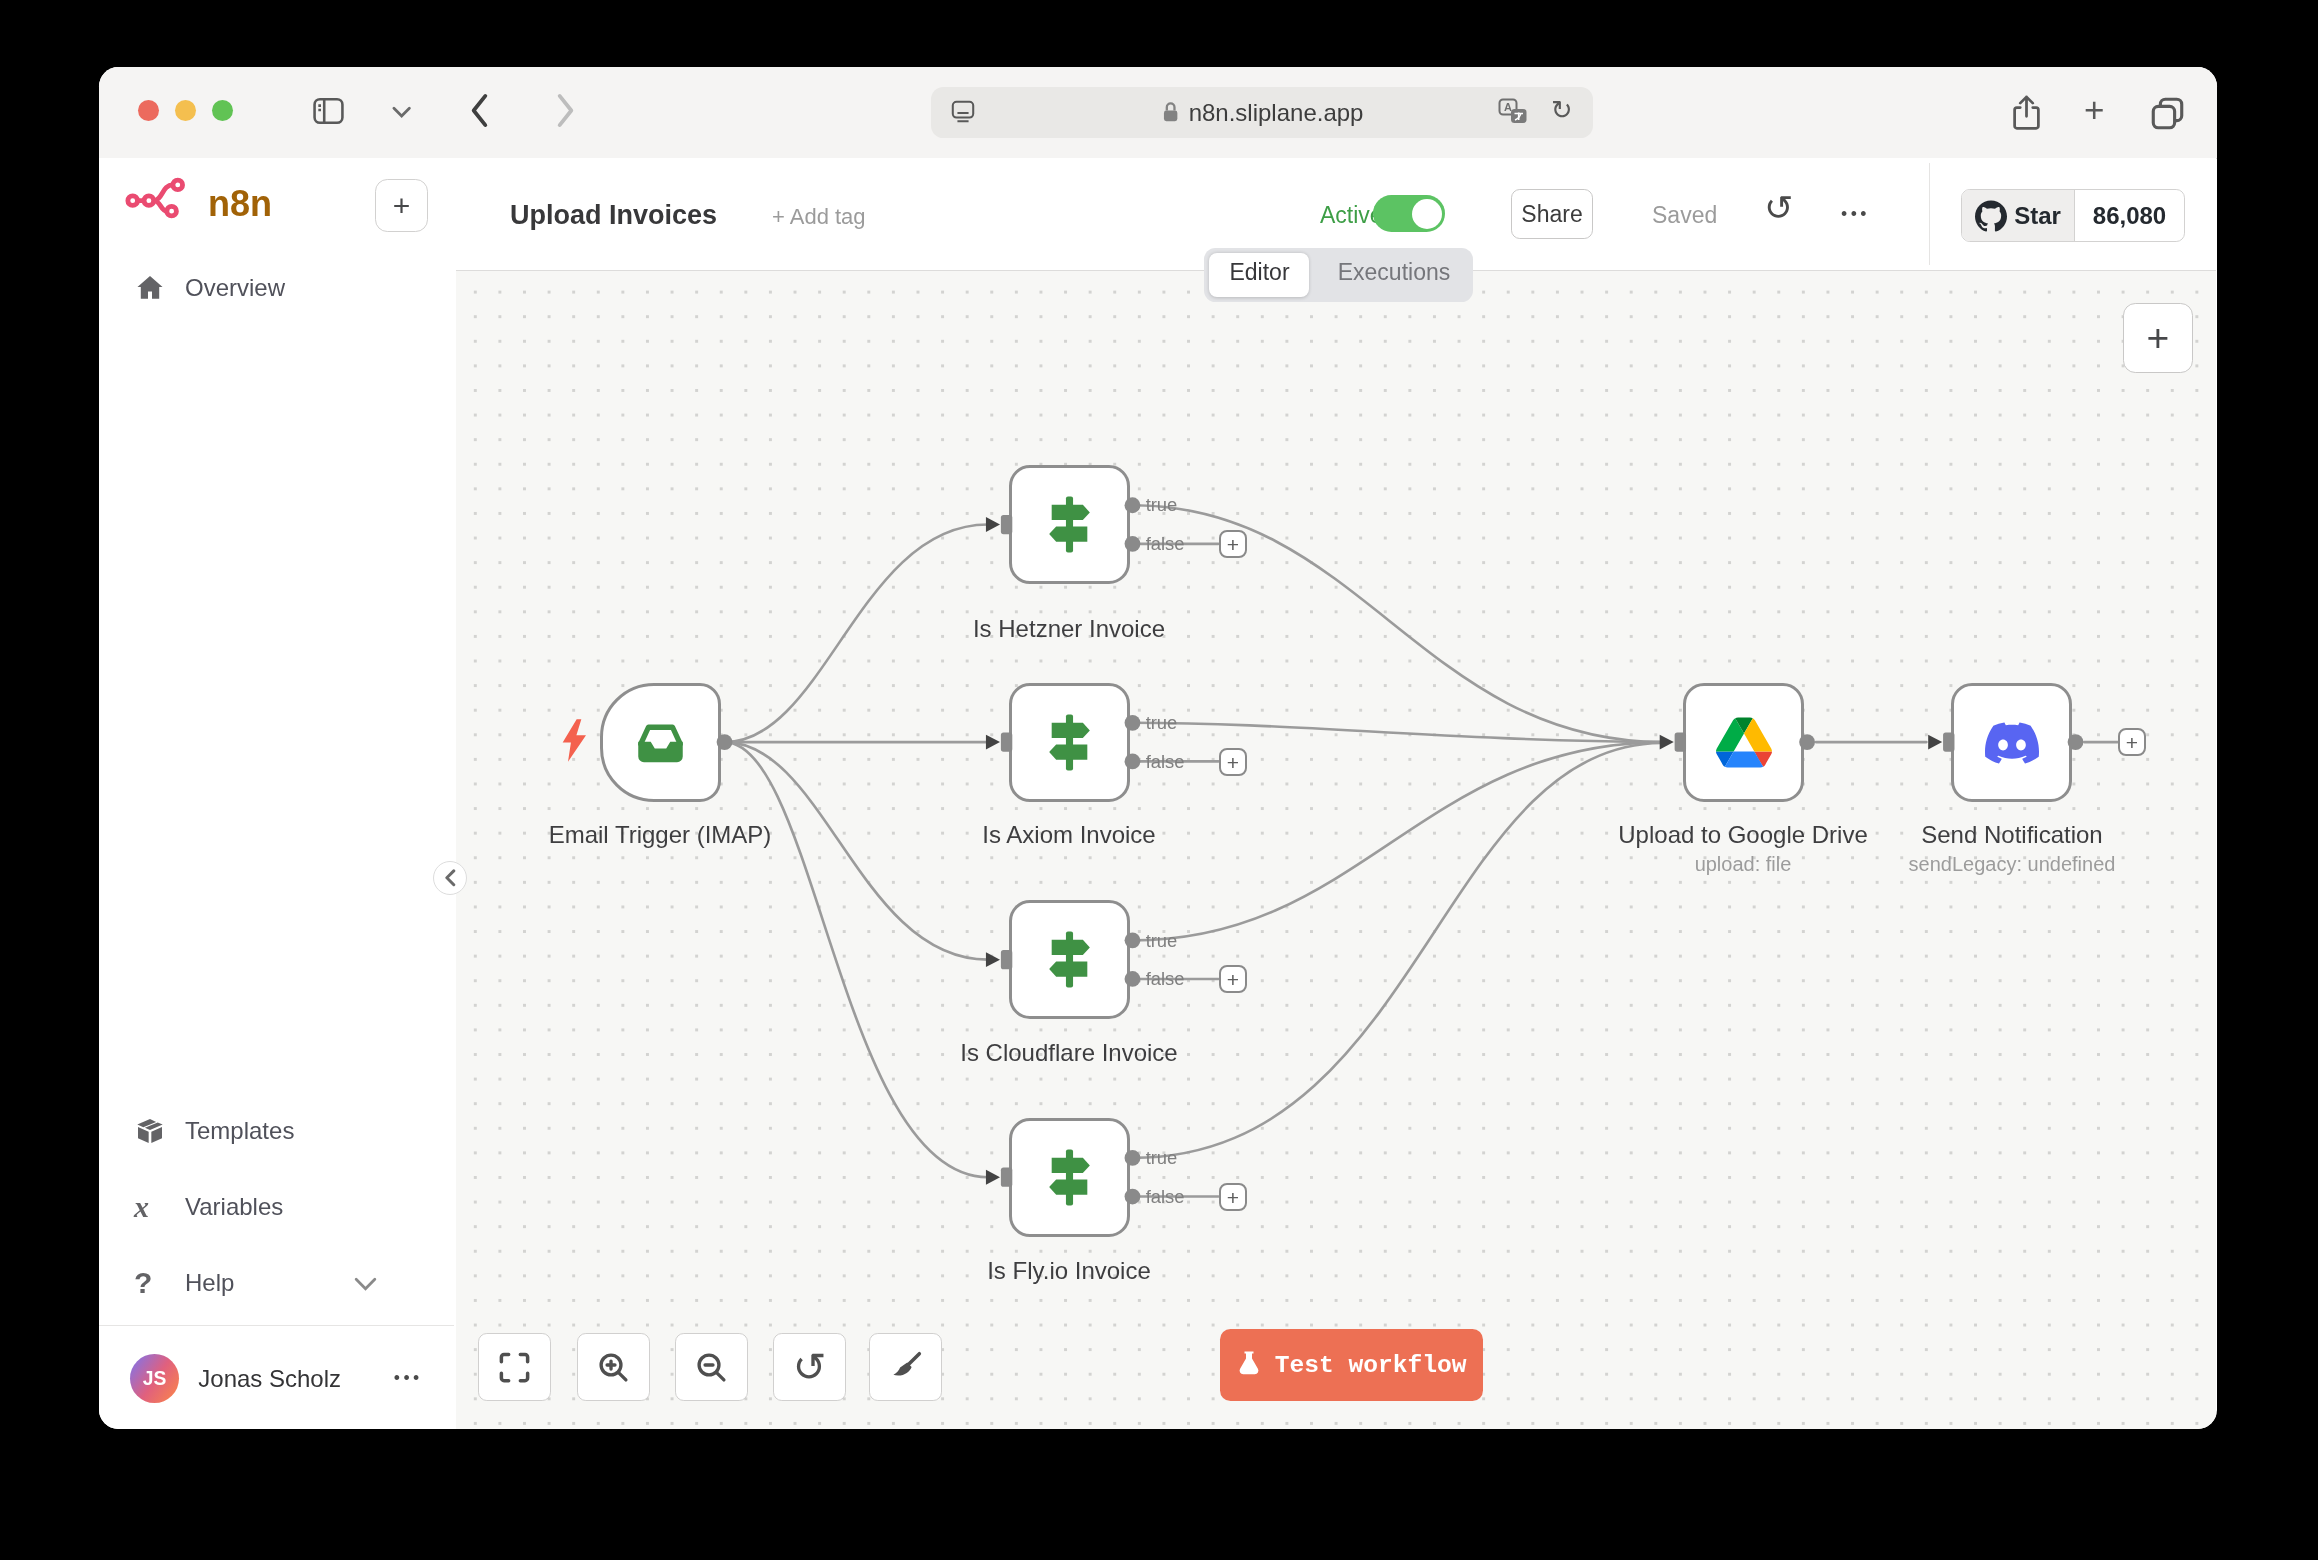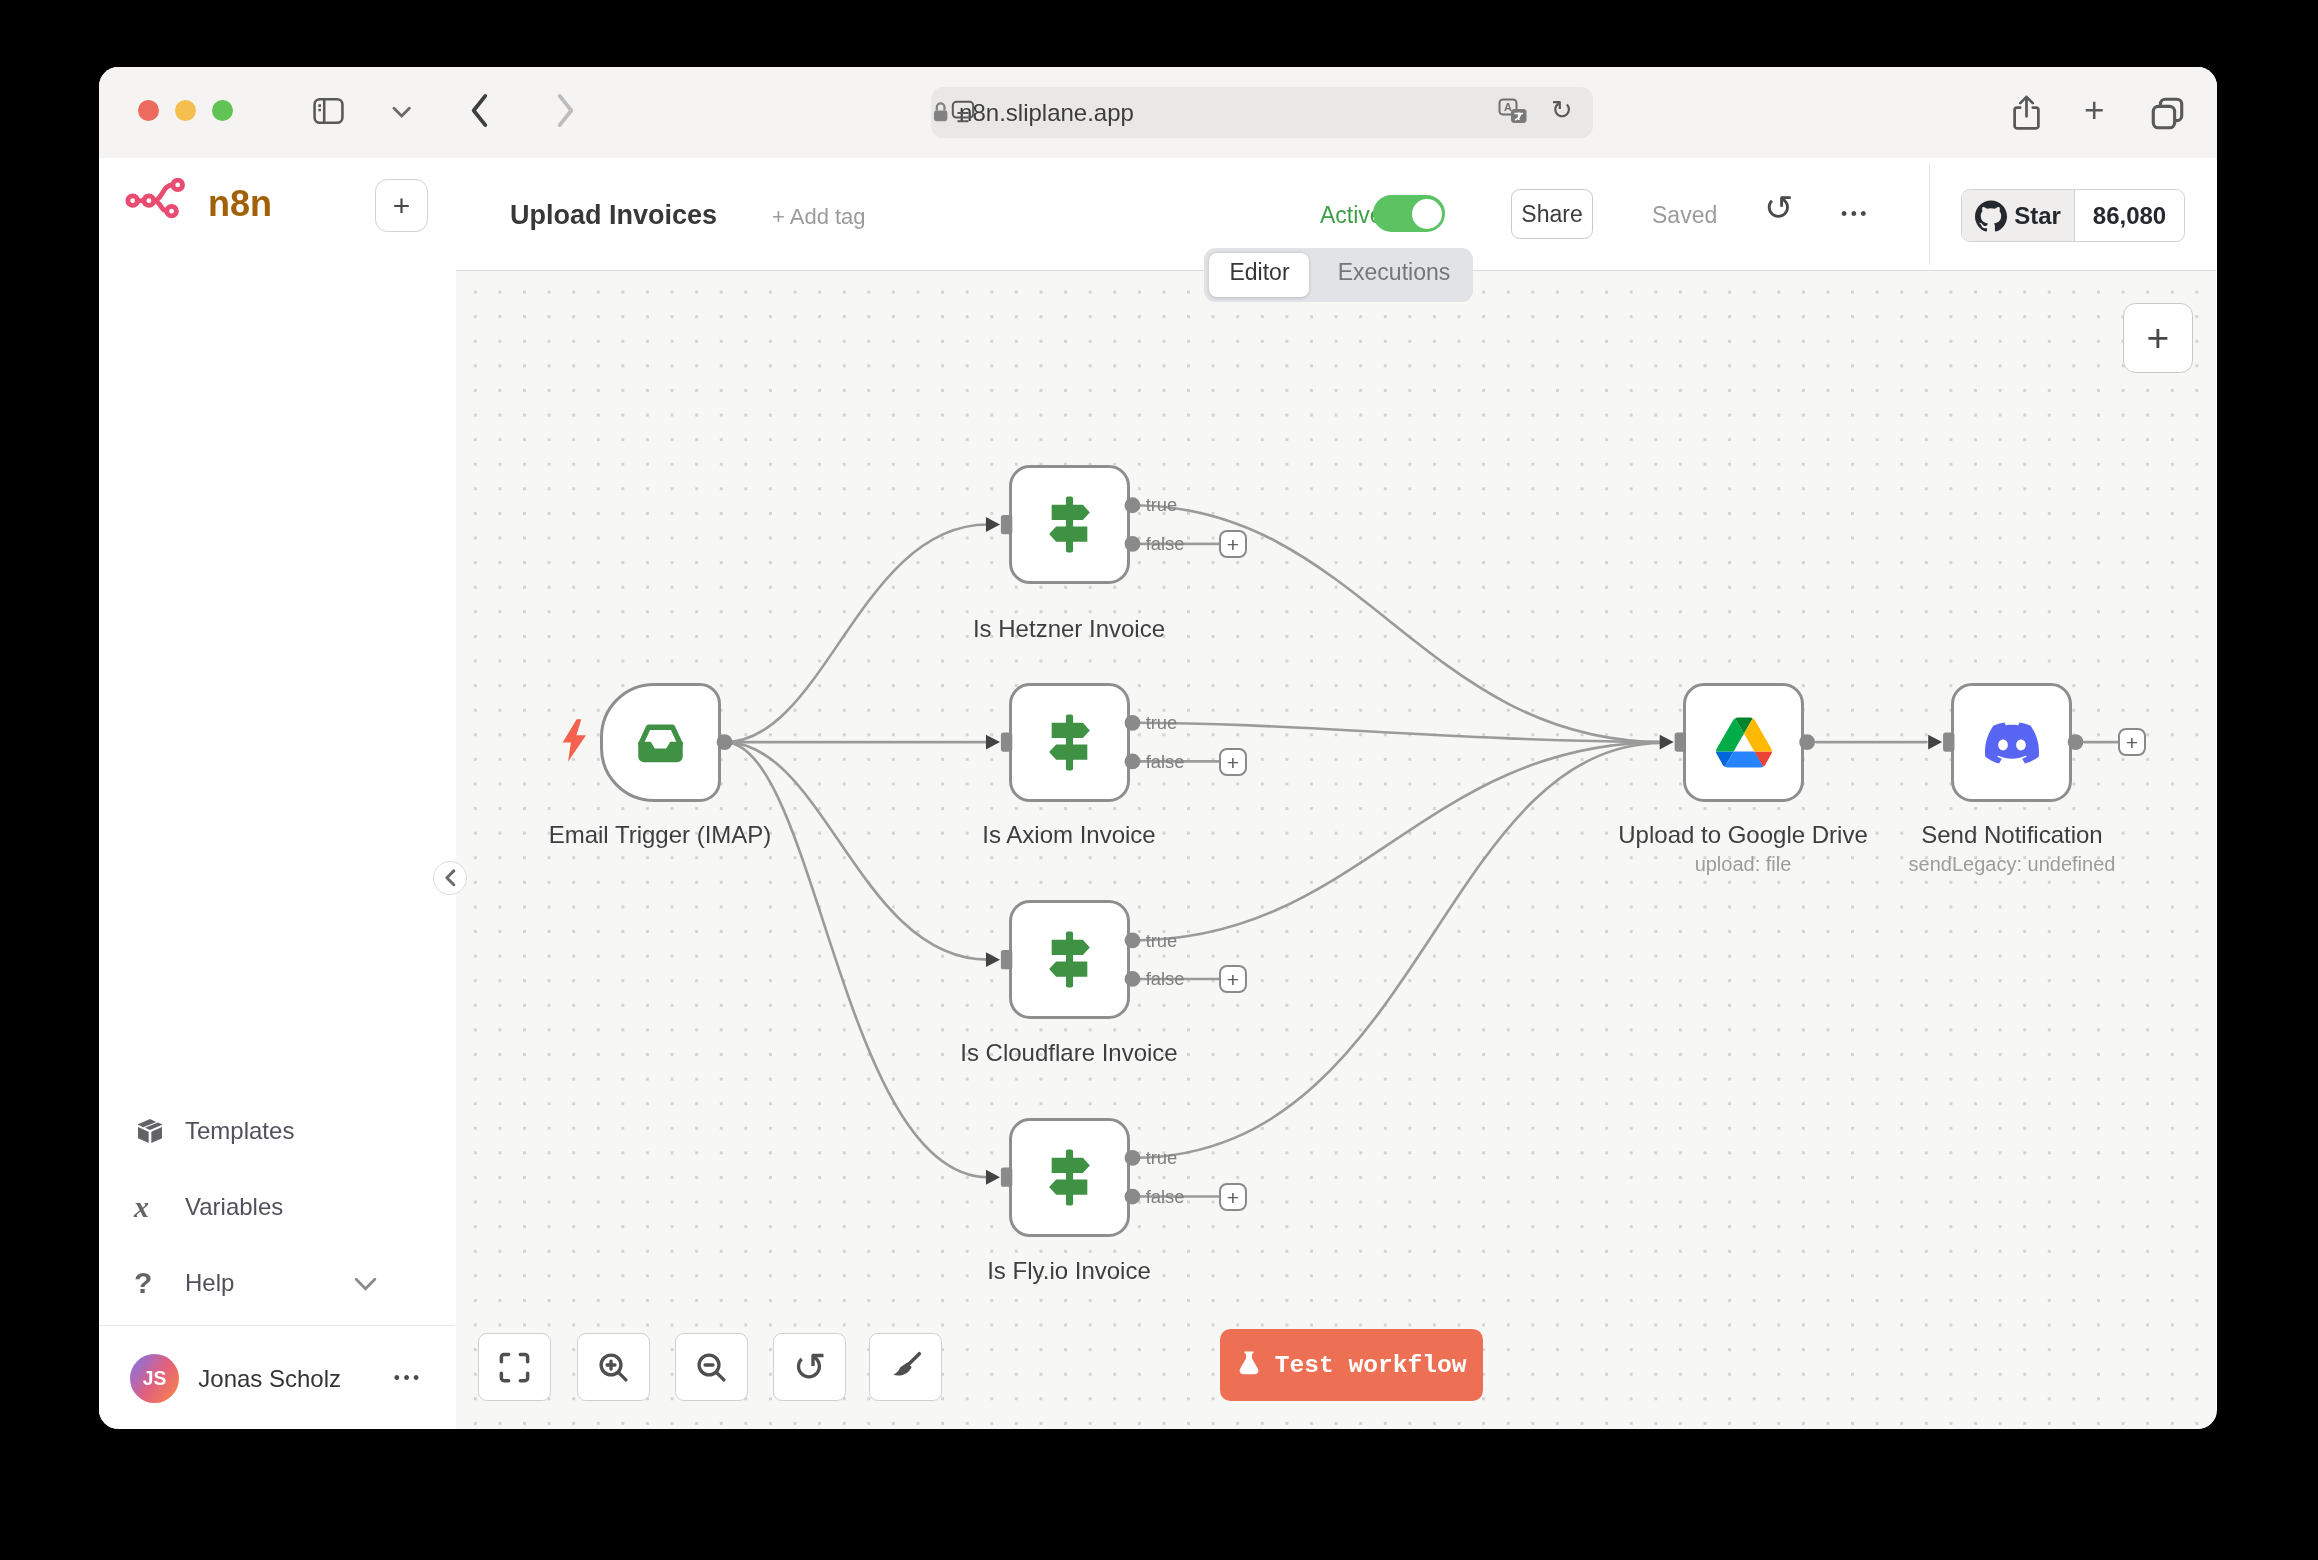--- a/index.html
+++ b/index.html
@@ -6,21 +6,21 @@
   .stage{position:relative;width:2319px;height:1560px;background:#000;overflow:hidden;
          font-family:"Liberation Sans","DejaVu Sans",sans-serif;}
   .abs{position:absolute;}
   .window{left:99px;top:67px;width:2118px;height:1362px;background:#fff;border-radius:19.3px;
           overflow:hidden;box-shadow:0 35px 88px rgba(0,0,0,.6);}
   
   .chrome{left:0;top:0;width:2118px;height:91px;background:#f5f4f3;border-bottom:1.8px solid #d8d7d6;}
   .light{width:21px;height:21px;border-radius:50%;top:33px;}
   .cicon{color:#595959;display:flex;align-items:center;justify-content:center;}
   .urlfield{left:832px;top:20px;width:662px;height:51px;border-radius:12.3px;background:#e9e8e6;
-            display:flex;align-items:center;justify-content:flex-start;color:#3d3d3d;font-size:24px;}
+            display:flex;align-items:center;justify-content:center;color:#3d3d3d;font-size:24px;}
   .urlfield .domain{display:flex;align-items:center;gap:8.8px;}
   
   .sidebar{left:0;top:91px;width:357px;height:1271px;background:#fff;border-right:1.8px solid #e3e2e1;}
   .navitem{left:0;width:355px;height:46px;display:flex;align-items:center;padding-left:35px;
            box-sizing:border-box;color:#50515a;font-size:24px;cursor:pointer;}
   .navitem .ni-icon{width:51px;display:flex;align-items:center;color:#666;}
   .logo-text{font-size:36px;font-weight:bold;color:#a16207;}
   .sq-btn{border:1.8px solid #d2d1d0;border-radius:12.3px;background:#fff;display:flex;align-items:center;
           justify-content:center;color:#47484a;cursor:pointer;}
   
@@ -154,20 +154,28 @@
           <circle cx="60" cy="9" r="5.5"></circle>
             <circle cx="53" cy="39" r="5.5"></circle>
           <line x1="14" y1="27" x2="21.5" y2="27"></line>
           <path d="M32.5 27c10 0 9.5-18 22-18"></path>
           <path d="M32.5 27c8 0 8 12 15 12"></path>
         </svg>
       </div>
       <div class="abs logo-text" style="left:109px;top:24.6px;">n8n</div>
       <div class="abs sq-btn" style="left:276px;top:21px;width:51px;height:51px;font-size:30px;font-weight:300;">+</div>
 
+      <div class="abs navitem" style="top:107px;">
+        <span class="ni-icon">
+          <svg width="32" height="32" viewBox="0 0 24 24" fill="#636366">
+              <path d="M12 3 2.6 11.2h2.5V20h5.4v-5.4h3V20h5.4v-8.8h2.5z"></path>
+            </svg>
+        </span>
+        <span>Overview</span>
+      </div>
 
       <div class="abs navitem" style="top:950px;">
         <span class="ni-icon">
           <svg width="32" height="32" viewBox="0 0 24 24" fill="#636366">
             <path d="M12 3 2.5 7.2 7 9.2l9.6-4zM21.5 7.2 17.8 5.6 8.2 9.6l3.8 1.7z"></path>
             <path d="M3 9l8 3.6V21l-8-3.6zM21 9l-8 3.6V21l8-3.6z"></path>
           </svg>
         </span>
         <span>Templates</span>
       </div>

